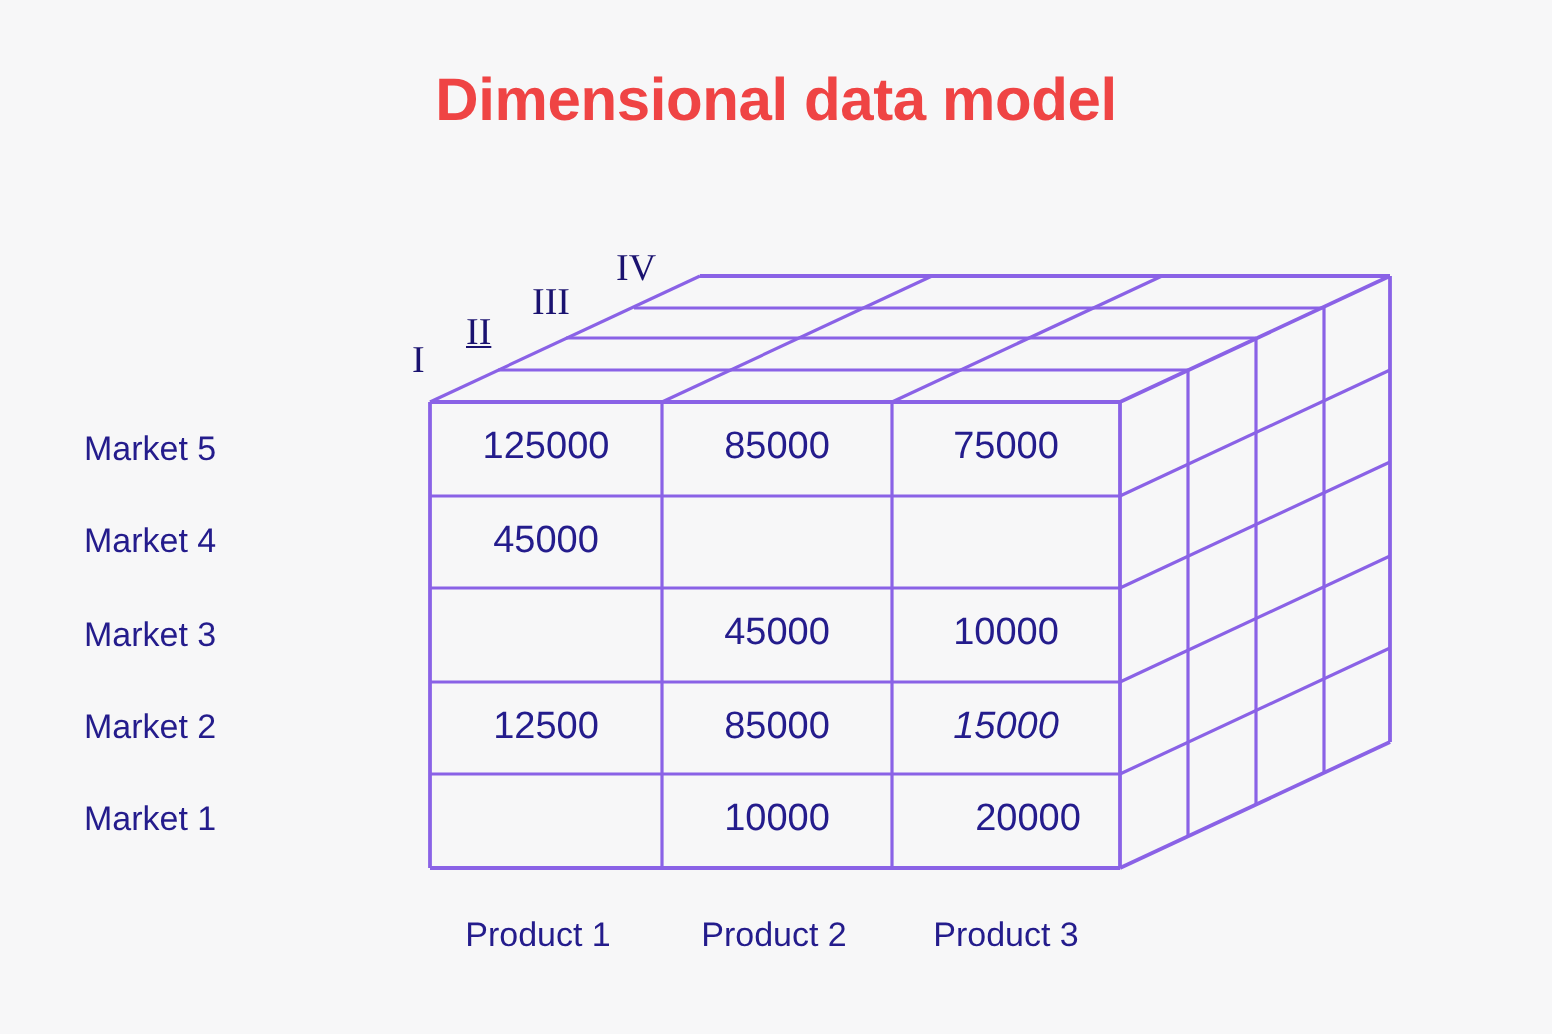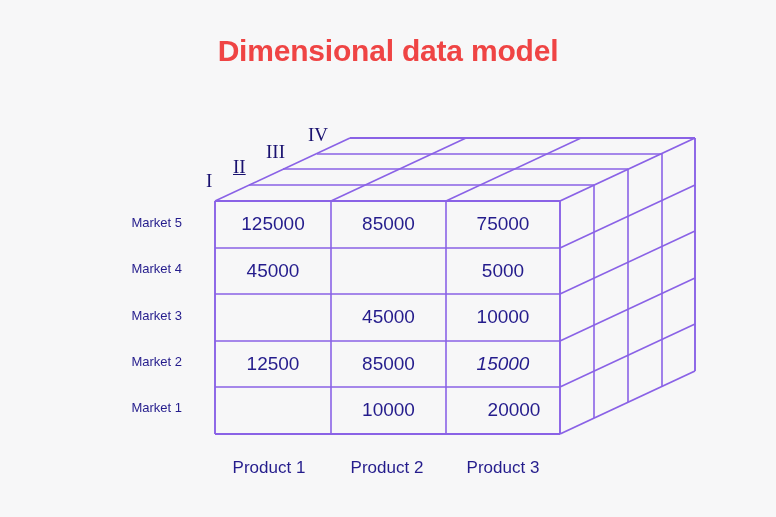--- a/index.html
+++ b/index.html
@@ -48,23 +48,22 @@
   }
   .cell-text {
     position: absolute;
     font-size: 19px;
     color: #241c8c;
     text-align: center;
     white-space: nowrap;
   }
   .row-label {
     position: absolute;
-    font-size: 13px;
+    font-size: 17px;
     color: #241c8c;
-    text-align: right;
     white-space: nowrap;
   }
   .col-label {
     position: absolute;
     font-size: 17px;
     color: #241c8c;
     text-align: center;
     white-space: nowrap;
   }
   .depth-label {
@@ -140,21 +139,20 @@
   <div class="row-label" style="left:42px; top:308px; width:140px;">Market 3</div>
   <div class="row-label" style="left:42px; top:354px; width:140px;">Market 2</div>
   <div class="row-label" style="left:42px; top:400px; width:140px;">Market 1</div>
 
   <div class="cell-text" style="left:215px; top:213px; width:116px;">125000</div>
   <div class="cell-text" style="left:331px; top:213px; width:115px;">85000</div>
   <div class="cell-text" style="left:446px; top:213px; width:114px;">75000</div>
 
   <div class="cell-text" style="left:215px; top:260px; width:116px;">45000</div>
   <div class="cell-text" style="left:331px; top:260px; width:115px;"></div>
-  <div class="cell-text" style="left:446px; top:260px; width:114px;">5000</div>
 
   <div class="cell-text" style="left:215px; top:306px; width:116px;"></div>
   <div class="cell-text" style="left:331px; top:306px; width:115px;">45000</div>
   <div class="cell-text" style="left:446px; top:306px; width:114px;">10000</div>
 
   <div class="cell-text" style="left:215px; top:353px; width:116px;">12500</div>
   <div class="cell-text" style="left:331px; top:353px; width:115px;">85000</div>
   <div class="cell-text" style="left:446px; top:353px; width:114px;font-style:italic;">15000</div>
 
   <div class="cell-text" style="left:215px; top:399px; width:116px;"></div>

